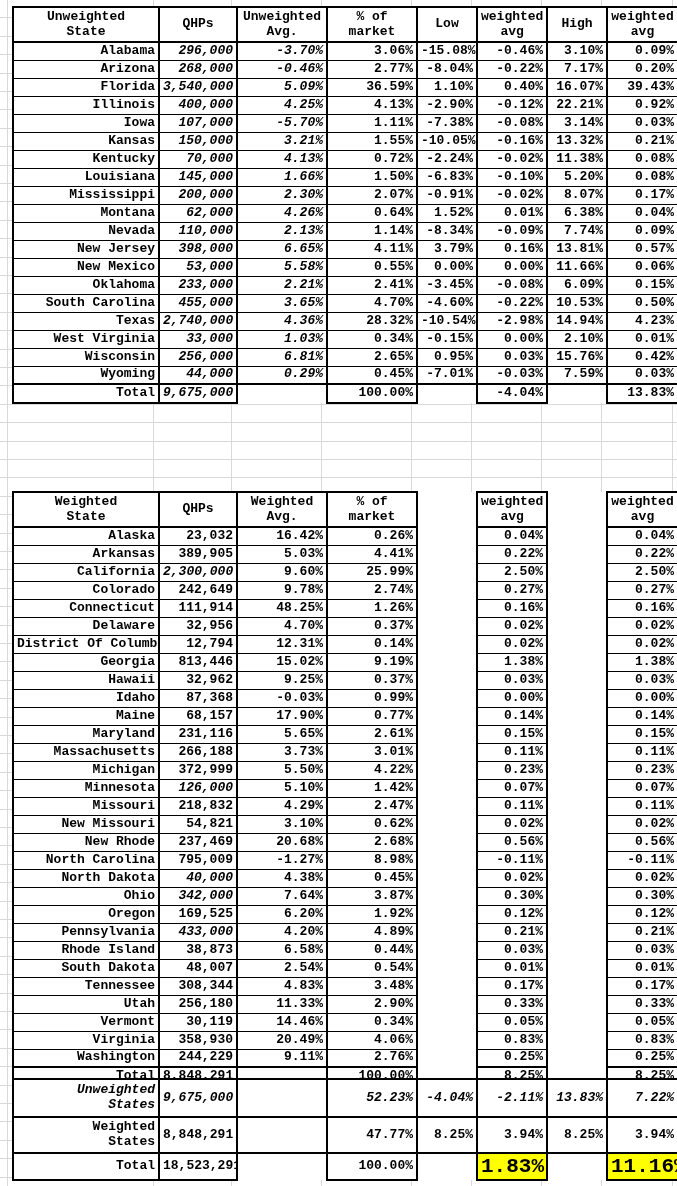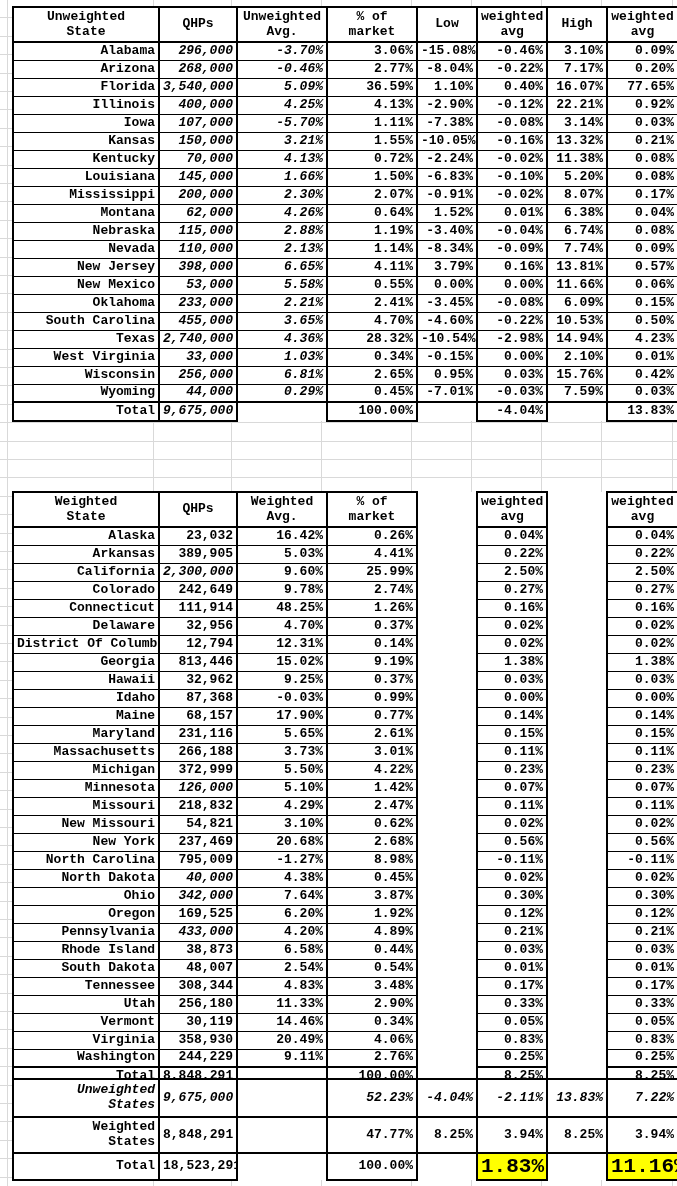--- a/index.html
+++ b/index.html
@@ -103,21 +103,21 @@
         </tr>
 
         <tr>
           <td class="state">Florida</td>
           <td class="num bi gray">3,540,000</td>
           <td class="num r i gray">5.09%</td>
           <td class="num r">36.59%</td>
           <td class="num r">1.10%</td>
           <td class="num r">0.40%</td>
           <td class="num r">16.07%</td>
-          <td class="num r">77.65%</td>
+          <td class="num r">39.43%</td>
         </tr>
 
         <tr>
           <td class="state">Illinois</td>
           <td class="num bi gray">400,000</td>
           <td class="num r i gray">4.25%</td>
           <td class="num r">4.13%</td>
           <td class="num r">-2.90%</td>
           <td class="num r">-0.12%</td>
           <td class="num r">22.21%</td>
@@ -183,30 +183,20 @@
           <td class="state">Montana</td>
           <td class="num bi gray">62,000</td>
           <td class="num r i gray">4.26%</td>
           <td class="num r">0.64%</td>
           <td class="num r">1.52%</td>
           <td class="num r">0.01%</td>
           <td class="num r">6.38%</td>
           <td class="num r">0.04%</td>
         </tr>
 
-        <tr>
-          <td class="state">Nebraska</td>
-          <td class="num bi gray">115,000</td>
-          <td class="num r i gray">2.88%</td>
-          <td class="num r">1.19%</td>
-          <td class="num r">-3.40%</td>
-          <td class="num r">-0.04%</td>
-          <td class="num r">6.74%</td>
-          <td class="num r">0.08%</td>
-        </tr>
 
         <tr>
           <td class="state">Nevada</td>
           <td class="num bi gray">110,000</td>
           <td class="num r i gray">2.13%</td>
           <td class="num r">1.14%</td>
           <td class="num r">-8.34%</td>
           <td class="num r">-0.09%</td>
           <td class="num r">7.74%</td>
           <td class="num r">0.09%</td>
@@ -521,21 +511,21 @@
           <td class="num qy">54,821</td>
           <td class="num ay">3.10%</td>
           <td class="num r">0.62%</td>
           <td class="open"></td>
           <td class="num r">0.02%</td>
           <td class="open"></td>
           <td class="num r">0.02%</td>
         </tr>
 
         <tr>
-          <td class="state">New York</td>
+          <td class="state">New Rhode</td>
           <td class="num qy">237,469</td>
           <td class="num ay">20.68%</td>
           <td class="num r">2.68%</td>
           <td class="open"></td>
           <td class="num r">0.56%</td>
           <td class="open"></td>
           <td class="num r">0.56%</td>
         </tr>
 
         <tr>

